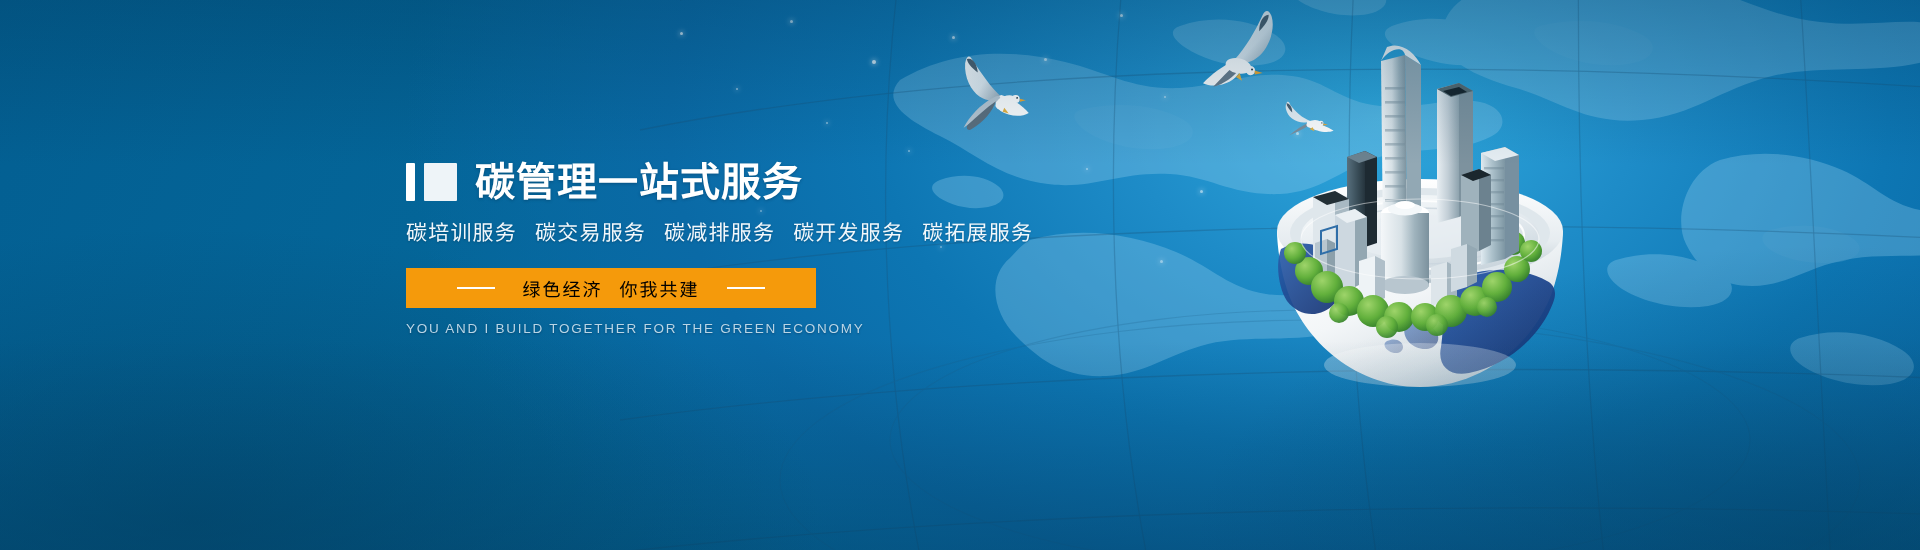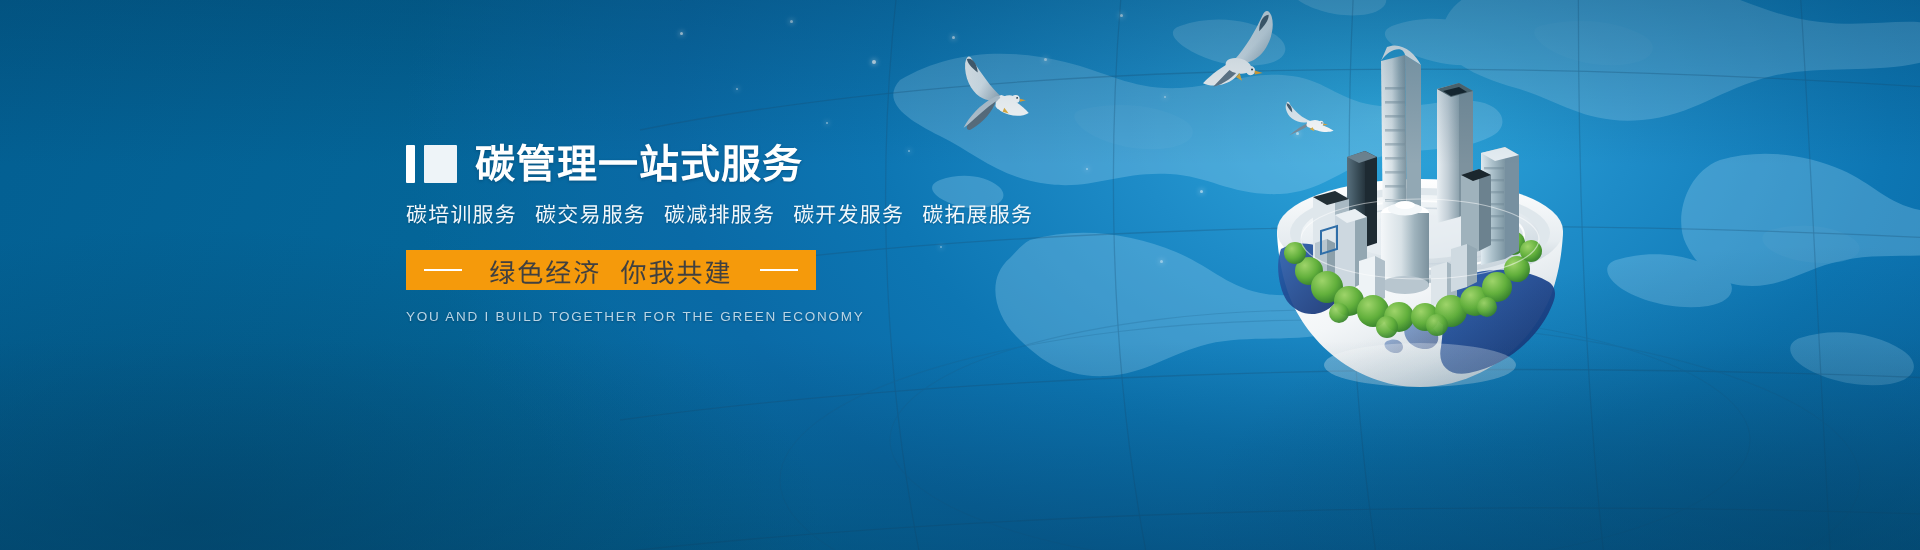--- a/index.html
+++ b/index.html
@@ -95,21 +95,21 @@
     top: 35px;
     width: 330px;
     height: 370px;
   }
   .globe-art svg { width: 100%; height: 100%; display: block; overflow: visible; }
 
   
   .copy {
     position: absolute;
     left: 406px;
-    top: 142px;
+    top: 160px;
     width: 620px;
   }
 
   .title-row {
     display: flex;
     align-items: center;
     gap: 18px;
     height: 44px;
   }
   .logo-mark {
@@ -162,29 +162,29 @@
     justify-content: center;
     gap: 22px;
   }
   .slogan-rule {
     width: 38px;
     height: 2px;
     background: #ffffff;
     flex: none;
   }
   .slogan-text {
-    color: #404040;
-    font-size: 26px;
+    color: #000000;
+    font-size: 18px;
     letter-spacing: 2px;
     white-space: nowrap;
   }
   .slogan-text em { font-style: normal; margin: 0 5px; }
 
   .tagline-en {
-    margin-top: 19px;
+    margin-top: 13px;
     width: 410px;
     text-align: center;
     color: #b9d5e6;
     font-size: 13.5px;
     letter-spacing: 1.75px;
     white-space: nowrap;
     text-shadow: 0 1px 2px rgba(0,30,55,0.35);
   }
 </style>
 </head>

